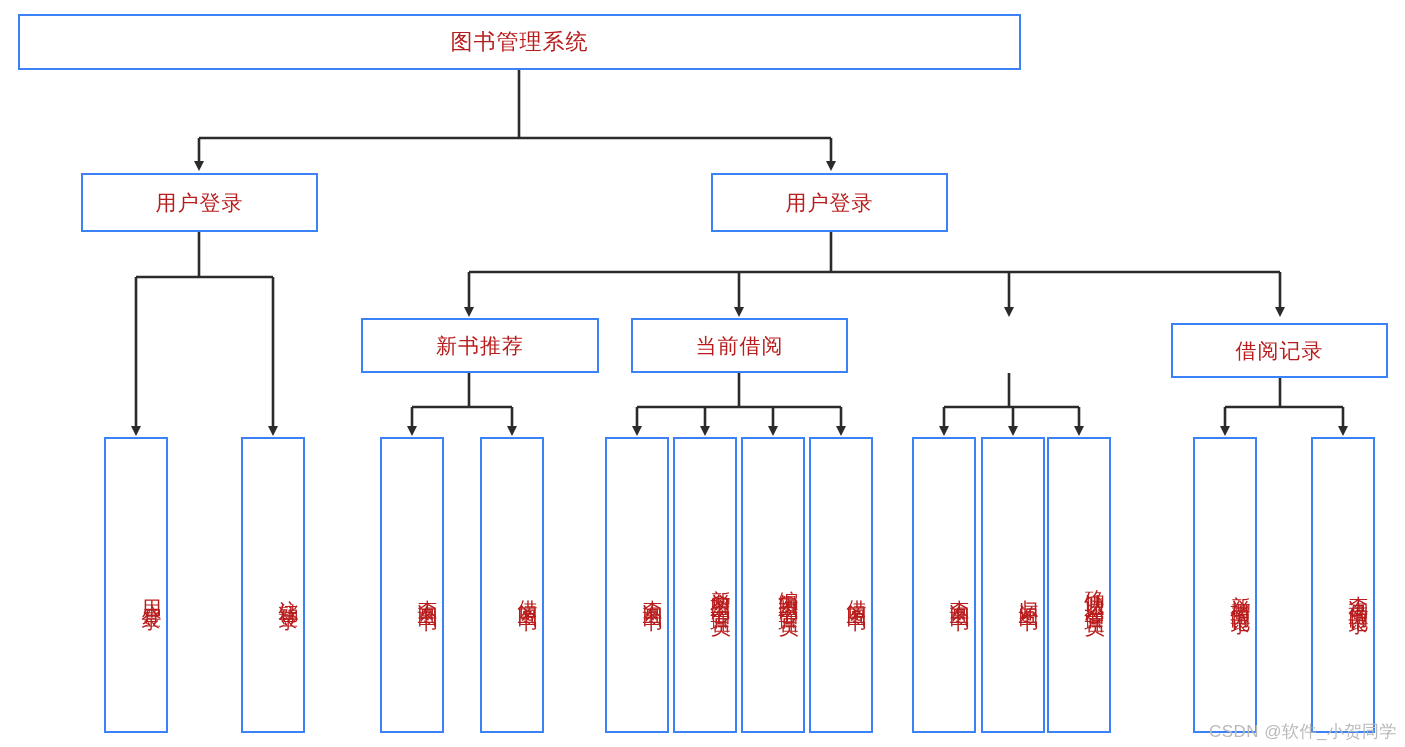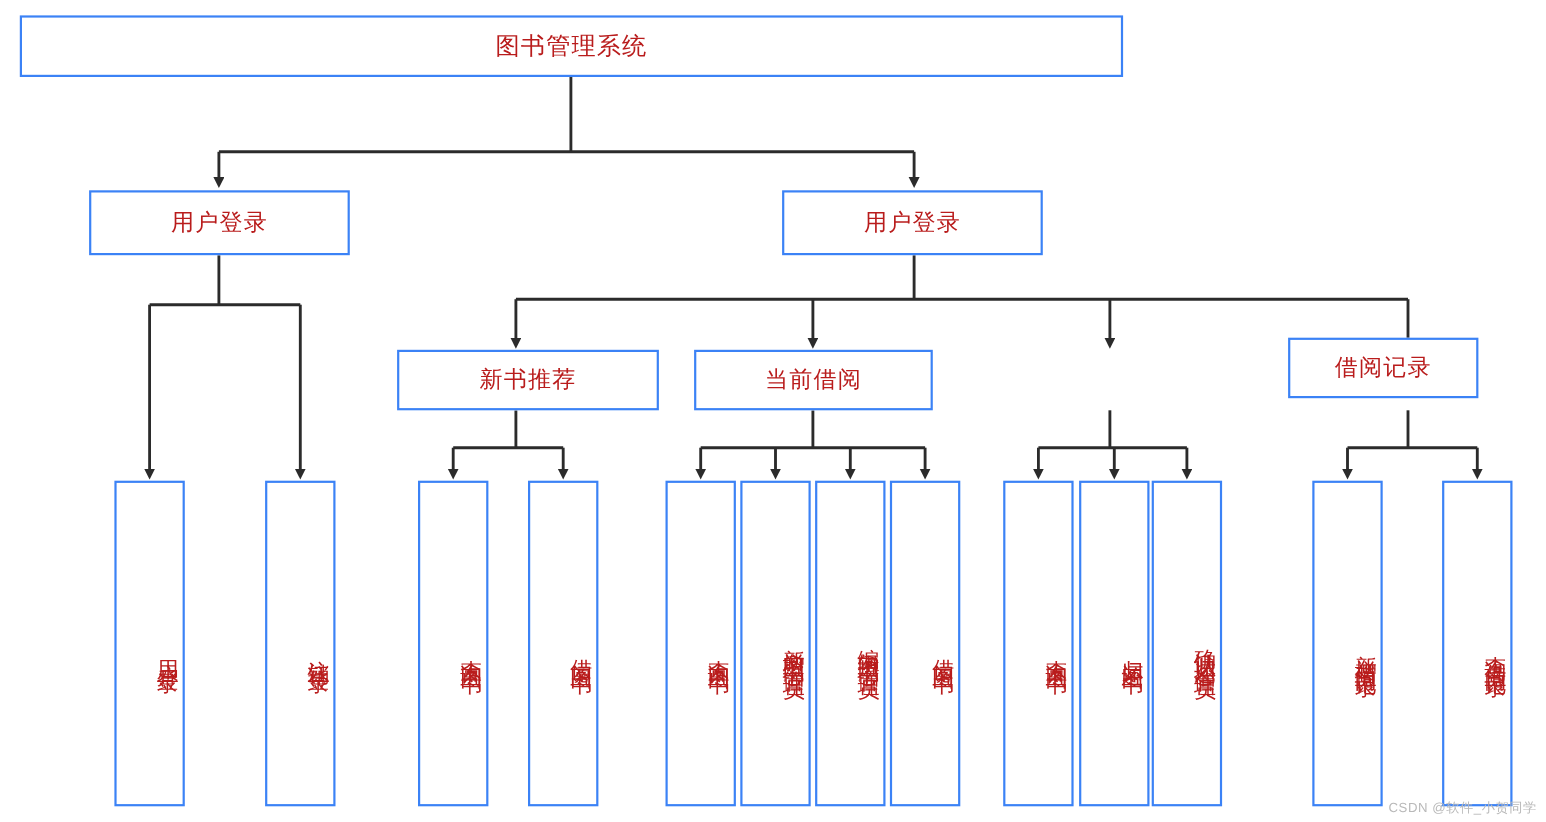--- a/index.html
+++ b/index.html
@@ -57,21 +57,21 @@
   .leaf-text {
     writing-mode: vertical-rl;
     text-orientation: upright;
     letter-spacing: 4px;
     white-space: nowrap;
   }
   #watermark {
     position: absolute;
     right: 8px;
     bottom: 4px;
-    font-size: 12px;
+    font-size: 17px;
     color: #b9b9b9;
     letter-spacing: 0.5px;
     white-space: nowrap;
     user-select: none;
   }
 </style>
 </head>
 <body>
 
 <div id="diagram-root">
@@ -136,21 +136,21 @@
   <div class="node horiz" style="left:711px; top:173px; width:237px; height:59px;">
     <span>用户登录</span>
   </div>
 
   <div class="node horiz" style="left:361px; top:318px; width:238px; height:55px;">
     <span>新书推荐</span>
   </div>
   <div class="node horiz" style="left:631px; top:318px; width:217px; height:55px;">
     <span>当前借阅</span>
   </div>
-  <div class="node horiz" style="left:1171px; top:307px; width:173px; height:55px;">
+  <div class="node horiz" style="left:1171px; top:323px; width:217px; height:55px;">
     <span>借阅记录</span>
   </div>
 
   <div class="node leaf" style="left:104px; top:437px; width:64px; height:296px;">
     <span class="leaf-text">用户登录</span>
   </div>
   <div class="node leaf" style="left:241px; top:437px; width:64px; height:296px;">
     <span class="leaf-text">注销登录</span>
   </div>
 

